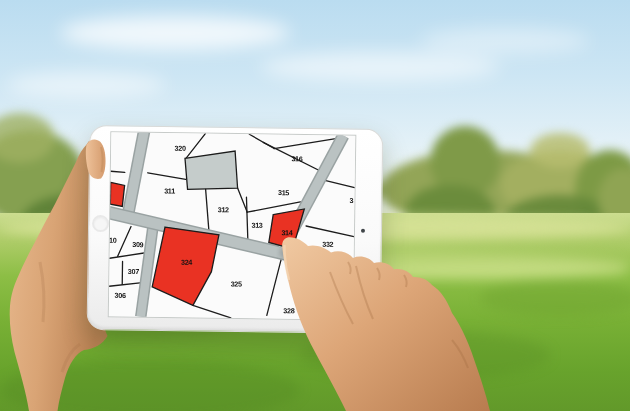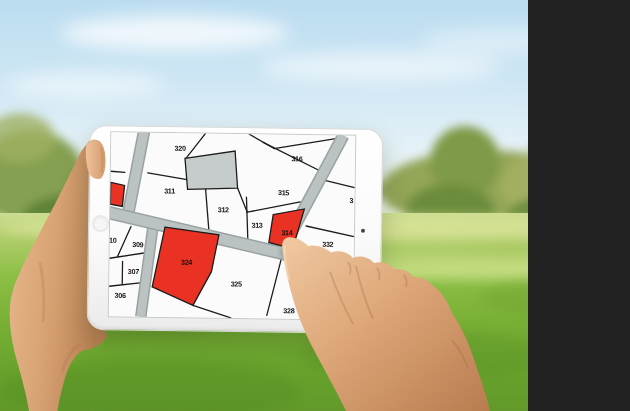--- a/index.html
+++ b/index.html
@@ -1,16 +1,16 @@
 <!DOCTYPE html>
 <html><head>
 <meta charset="utf-8">
 <style>
   html,body{margin:0;padding:0;background:#222;}
-  .scene{position:relative;width:528px;height:411px;overflow:hidden;
+  .scene{position:relative;width:630px;height:411px;overflow:hidden;
          font-family:"Liberation Sans",sans-serif;}
   .scene *{position:absolute;}
   
   .sky{left:0;top:0;width:630px;height:255px;
        background:linear-gradient(180deg,#badcf0 0%,#cde6f4 30%,#e2f0f7 55%,#f2f8f4 78%,#f6f8ec 100%);}
   .clouds{left:0;top:0;width:630px;height:180px;filter:blur(9px);}
   .cloud{border-radius:50%;background:#fff;}
   .trees{left:0;top:0;width:630px;height:270px;filter:blur(5px);}
   .blob{border-radius:50%;}
   .grass{left:0;top:213px;width:630px;height:198px;

